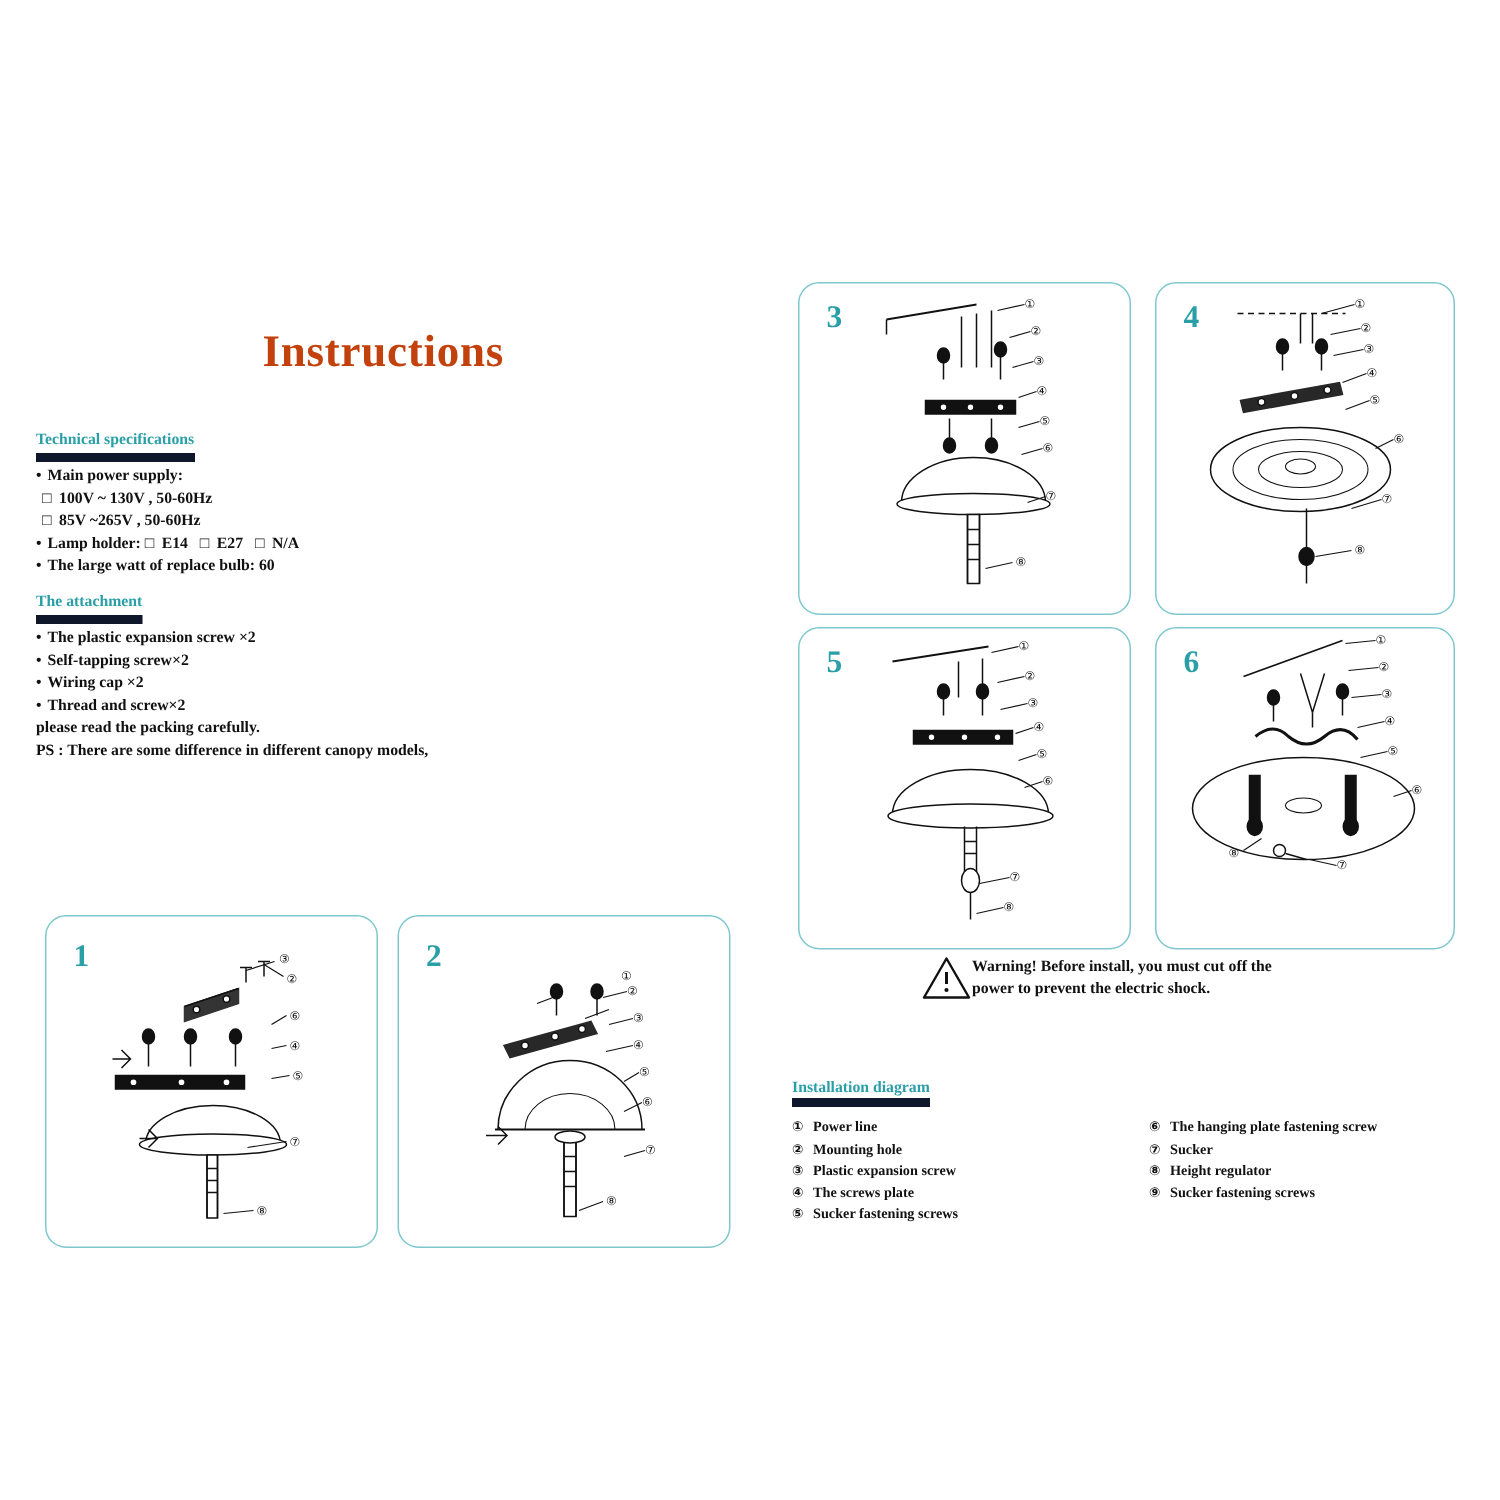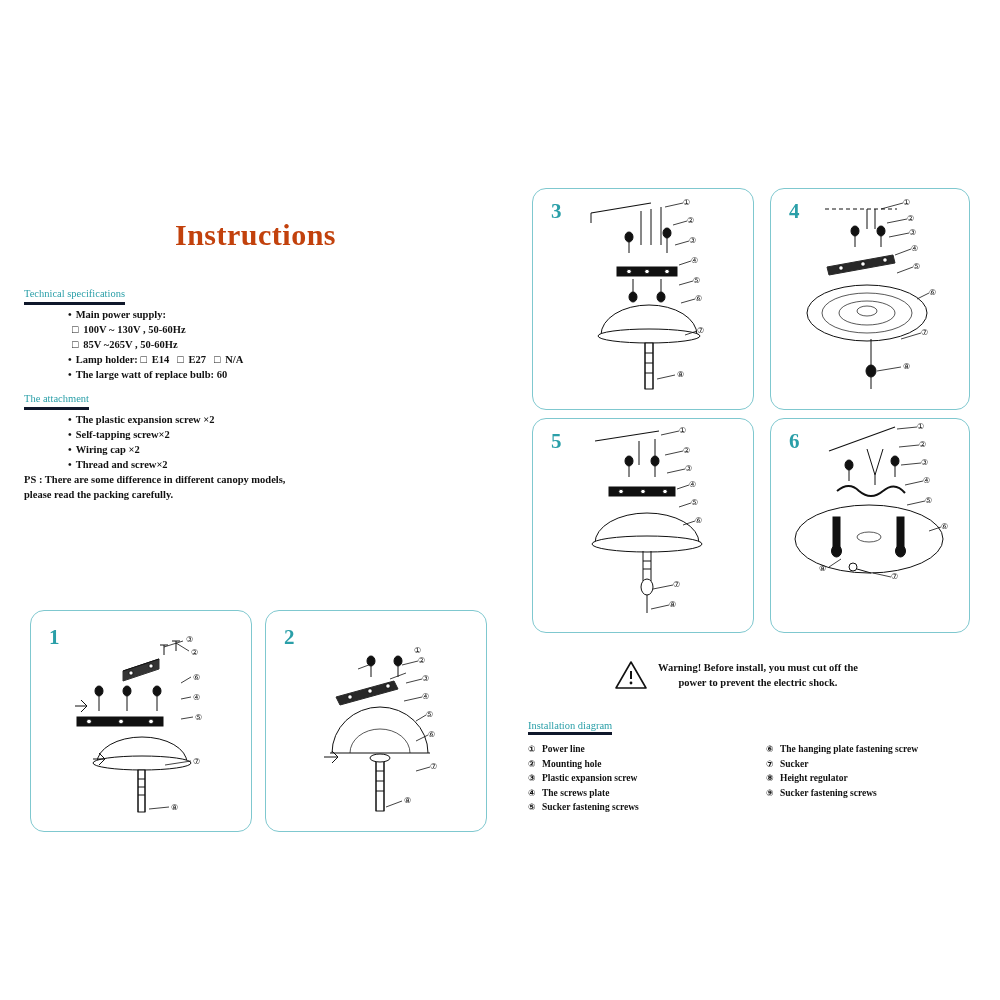--- a/index.html
+++ b/index.html
@@ -38,28 +38,28 @@
     left: 24px;
     top: 286px;
     width: 310px;
     font-size: 10.5px;
     line-height: 15px;
     font-weight: bold;
     color: #111;
   }
   .section-head {
     color: #2a9fa8;
-    font-weight: normal;
+    font-weight: bold;
     font-size: 10.5px;
-    border-bottom: 3px solid #0f172a;
+    border-bottom: 6px solid #0f172a;
     display: inline-block;
     padding-bottom: 1px;
     margin-bottom: 2px;
   }
-  .li { white-space: nowrap; margin-left: 44px; }
+  .li { white-space: nowrap; }
   .bullet::before {
     content: "\2022";
     margin-right: 4px;
   }
   .box::before {
     content: "\25A1";
     margin-right: 5px;
     font-weight: normal;
   }
   .indent { padding-left: 4px; }
@@ -80,26 +80,24 @@
     font-weight: bold;
     color: #2a9fa8;
     font-family: "Liberation Serif", serif;
   }
   .panel svg { display: block; }
 
   
   .warning {
     position: absolute;
     left: 614px;
-    top: 660px;
+    top: 637px;
     width: 360px;
     display: flex;
     align-items: center;
-    gap: 10px;
-    text-align: center;
   }
   .warning .txt {
     font-size: 10.5px;
     font-weight: bold;
     line-height: 15px;
     color: #111;
   }
 
   
   .legend {
@@ -151,22 +149,22 @@
     </div>
     <div class="li bullet">The large watt of replace bulb: 60</div>
 
     <div class="gap"></div>
 
     <div class="section-head">The attachment</div>
     <div class="li bullet">The plastic expansion screw ×2</div>
     <div class="li bullet">Self-tapping screw×2</div>
     <div class="li bullet">Wiring cap ×2</div>
     <div class="li bullet">Thread and screw×2</div>
+    <div class="note">please read the packing carefully.</div>
     <div class="note">PS : There are some difference in different canopy models,</div>
-    <div class="note">please read the packing carefully.</div>
   </div>
 
   <div class="panel" style="left:30px; top:610px; width:222px; height:222px;">
     <div class="panel-num" style="left:18px; top:14px;">1</div>
     <svg width="222" height="222" viewBox="0 0 222 222">
       <g stroke="#111" fill="none" stroke-width="1">
 
         <path d="M92 60 L128 48" stroke-width="1.2"></path>
         <path d="M92 60 L92 70 L128 58 L128 48 Z" fill="#111" opacity="0.85"></path>
         <circle cx="100" cy="62" r="2.2" fill="#fff"></circle>

